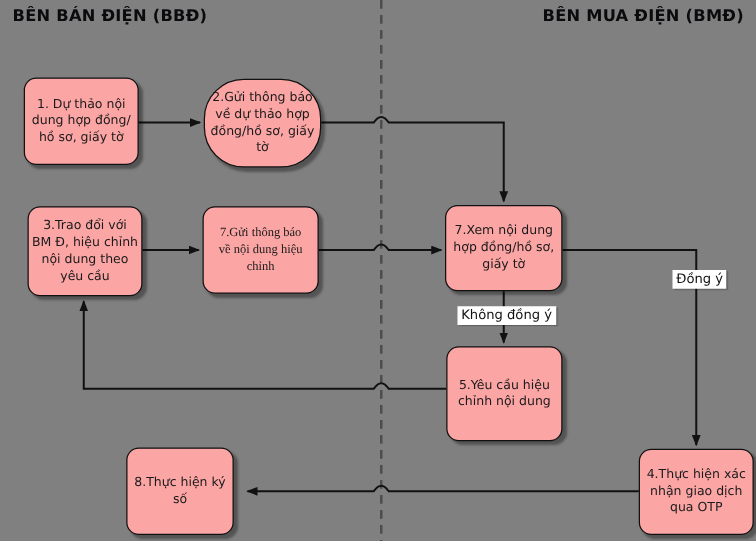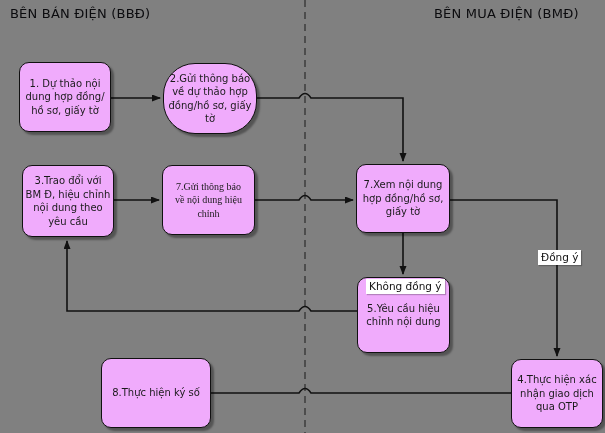--- a/index.html
+++ b/index.html
@@ -9,30 +9,30 @@
     height: 433px;
     background: #808080;
     font-family: "DejaVu Sans", "Liberation Sans", sans-serif;
     overflow: hidden;
   }
   svg.wires { position: absolute; left: 0; top: 0; z-index: 1; }
   .edge { stroke: #111; stroke-width: 1.6; fill: none; marker-end: url(#ah); }
   .lane-title {
     position: absolute;
     z-index: 2;
-    font-weight: normal;
+    font-weight: bold;
     font-size: 13px;
     color: #0b0b0e;
     letter-spacing: 0.2px;
     white-space: nowrap;
   }
   .node {
     position: absolute;
     z-index: 2;
-    background: #f0abfc;
+    background: #fca5a5;
     border: 1.5px solid #111;
     border-radius: 10px;
     box-shadow: 3px 3px 2px rgba(0,0,0,0.35);
     display: flex;
     align-items: center;
     justify-content: center;
     text-align: center;
     font-size: 10px;
     line-height: 1.35;
     color: #1a1a1a;
@@ -43,30 +43,29 @@
   .edge-label {
     position: absolute;
     z-index: 3;
     background: #ffffff;
     font-size: 10.5px;
     line-height: 1.25;
     color: #111;
     padding: 1px 3px;
     white-space: nowrap;
     box-shadow: 1px 1px 1px rgba(0,0,0,0.25);
-    margin-top: 34px;
   }
   
   #n1 { left: 19px;  top: 62px;  width: 92px; height: 70px; }
   #n2 { left: 163px; top: 63px;  width: 94px; height: 71px; border-radius: 32px; }
   #n6 { left: 22px;  top: 165px; width: 92px; height: 72px; }
   #n7 { left: 162px; top: 165px; width: 93px; height: 70px; font-family: Liberation Serif, serif; }
   #n3 { left: 356px; top: 164px; width: 94px; height: 69px; }
   #n5 { left: 357px; top: 277px; width: 93px; height: 76px; }
-  #n8 { left: 101px; top: 358px; width: 110px; height: 70px; }
+  #n8 { left: 101px; top: 358px; width: 86px; height: 70px; }
   #n4 { left: 511px; top: 359px; width: 92px; height: 69px; }
   #lane-left  { left: 10px;  top: 6px; }
   #lane-right { left: 434px; top: 6px; }
   #lbl-agree    { left: 538px; top: 216px; }
   #lbl-disagree { left: 366px; top: 245px; }
 </style>
 </head>
 <body>
 
 <div class="canvas">

